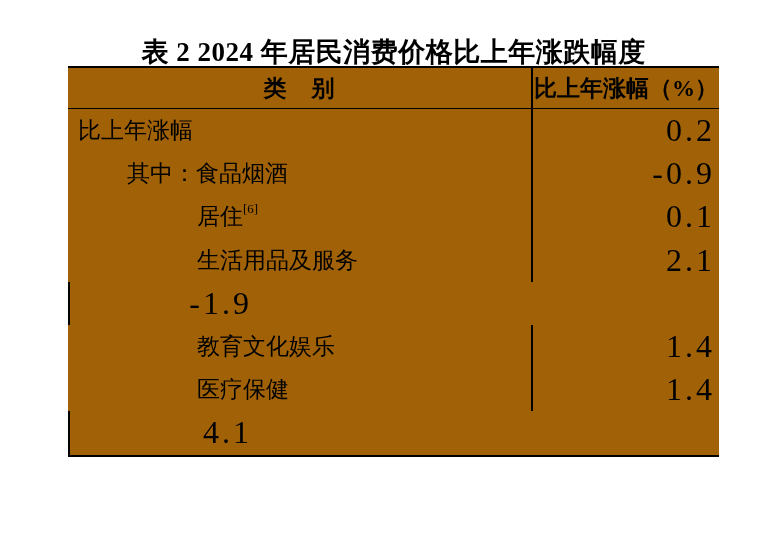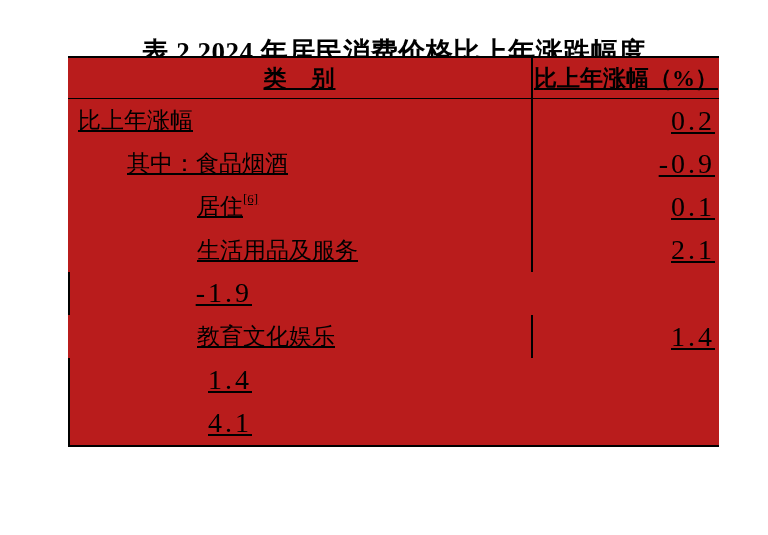--- a/index.html
+++ b/index.html
@@ -17,25 +17,24 @@
     position: absolute;
     left: 68px; top: 34px; width: 651px;
     text-align: center;
     font-size: 27px;
     font-weight: 700;
     letter-spacing: 0.5px;
     white-space: nowrap;
   }
   .stat-table {
     position: absolute;
-    left: 68px; top: 56px; width: 651px;
+    left: 68px; top: 66px; width: 651px;
     border-top: 2px solid #000;
     border-bottom: 2.5px solid #000;
-    background: #b91c1c;
-    text-decoration: underline;
+    background: #a16207;
   }
   .header-row {
     display: flex;
     height: 41px;
     border-bottom: 1.5px solid #000;
     font-weight: 700;
     font-size: 23px;
   }
   .cell-cat { width: 463px; display: flex; align-items: center; }
   .cell-val {
@@ -47,21 +46,21 @@
   .header-row .cell-val { justify-content: center; }
   .row {
     display: flex;
     height: 43.2px;
     font-size: 23px;
   }
   .row .cell-val {
     justify-content: flex-end;
     padding-right: 4px;
     letter-spacing: 3px;
-    font-size: 28px;
+    font-size: 32px;
   }
   .indent-0 { padding-left: 10px; }
   .indent-1 { padding-left: 59px; }
   .indent-2 { padding-left: 129px; }
   .fn {
     font-size: 13px;
     letter-spacing: 0;
     position: relative;
     top: -8px;
   }
@@ -121,20 +120,24 @@
       <div class="row">
     <div class="cell-cat indent-2">
       <span class="lbl">教育文化娱乐</span>
 
     </div>
     <div class="cell-val">
       <span>1.4</span>
     </div>
   </div>
       <div class="row">
+    <div class="cell-cat indent-2">
+      <span class="lbl">医疗保健</span>
+
+    </div>
     <div class="cell-val">
       <span>1.4</span>
     </div>
   </div>
       <div class="row">
     <div class="cell-val">
       <span>4.1</span>
     </div>
   </div>
     </div>

